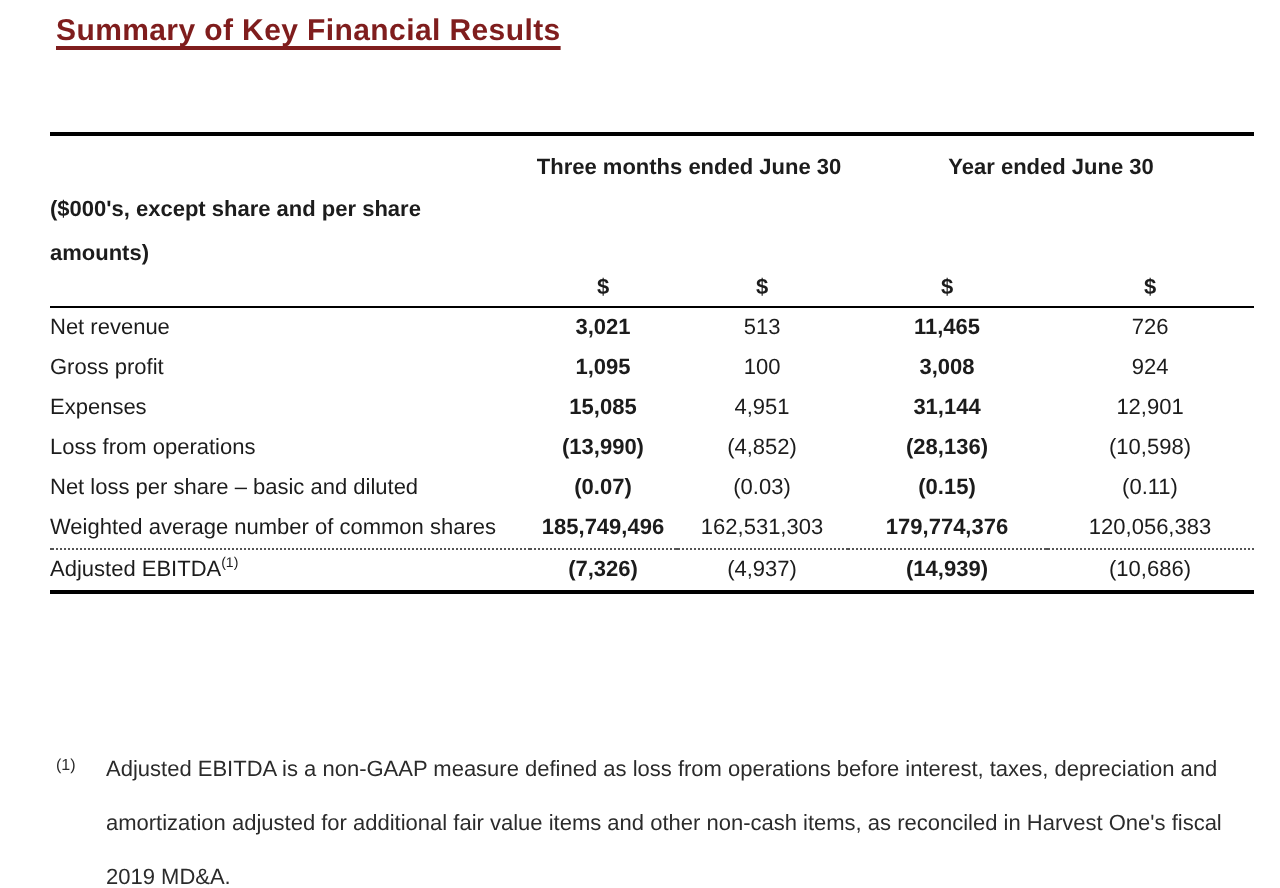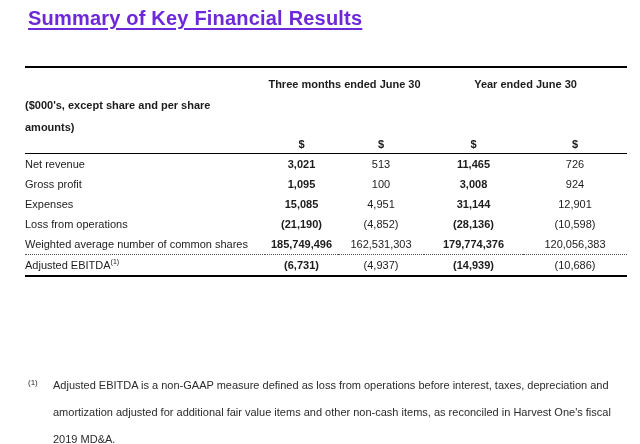--- a/index.html
+++ b/index.html
@@ -2,21 +2,21 @@
 <html><head>
 <meta charset="utf-8">
 <style>
   html,body{margin:0;padding:0;background:#fff;}
   .page{
     position:relative;width:640px;height:444px;background:#ffffff;
     font-family:"Liberation Sans", sans-serif;color:#212121;overflow:hidden;
   }
   .title{
     position:absolute;left:28px;top:7px;
-    font-size:20px;font-weight:bold;color:#6d28d9;letter-spacing:.2px;
+    font-size:15px;font-weight:bold;color:#7f1d1d;letter-spacing:.2px;
     text-decoration:underline;text-decoration-thickness:2px;text-underline-offset:3px;
   }
   table.fin{
     position:absolute;left:25px;top:66px;width:602px;
     border-collapse:collapse;table-layout:fixed;
     font-size:11px;color:#1c1c1c;
     border-top:2px solid #000;border-bottom:2px solid #000;
   }
   table.fin td{padding:0;vertical-align:middle;overflow:hidden;white-space:nowrap;}
   td.lbl{padding-left:5px;text-align:left;}
@@ -83,35 +83,42 @@
       </tr>
       <tr class="dr">
         <td class="lbl">Expenses</td>
         <td class="num b">15,085</td>
         <td class="num">4,951</td>
         <td class="num b">31,144</td>
         <td class="num">12,901</td>
       </tr>
       <tr class="dr">
         <td class="lbl">Loss from operations</td>
-        <td class="num b">(21,190)</td>
+        <td class="num b">(13,990)</td>
         <td class="num">(4,852)</td>
         <td class="num b">(28,136)</td>
         <td class="num">(10,598)</td>
+      </tr>
+      <tr class="dr">
+        <td class="lbl">Net loss per share – basic and diluted</td>
+        <td class="num b">(0.07)</td>
+        <td class="num">(0.03)</td>
+        <td class="num b">(0.15)</td>
+        <td class="num">(0.11)</td>
       </tr>
       <tr class="dr">
         <td class="lbl">Weighted average number of common shares</td>
         <td class="num b">185,749,496</td>
         <td class="num">162,531,303</td>
         <td class="num b">179,774,376</td>
         <td class="num">120,056,383</td>
       </tr>
       <tr class="dr last">
         <td class="lbl"><span>Adjusted EBITDA</span><sup class="fn-ref">(1)</sup></td>
-        <td class="num b">(6,731)</td>
+        <td class="num b">(7,326)</td>
         <td class="num">(4,937)</td>
         <td class="num b">(14,939)</td>
         <td class="num">(10,686)</td>
       </tr>
     </tbody>
   </table>
 
   <div class="footnote">
     <div class="fn-marker">(1)</div>
     <div class="fn-text">Adjusted EBITDA is a non-GAAP measure defined as loss from operations before interest, taxes, depreciation and

